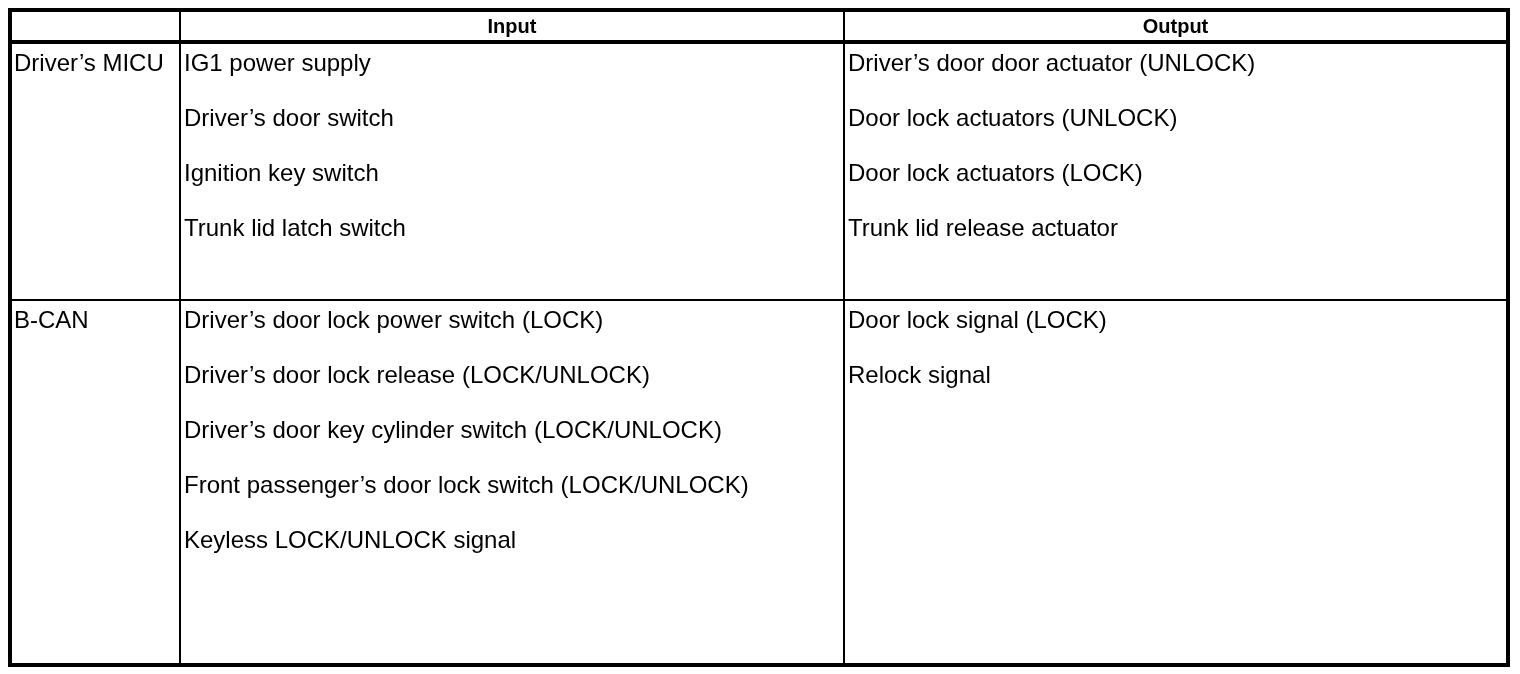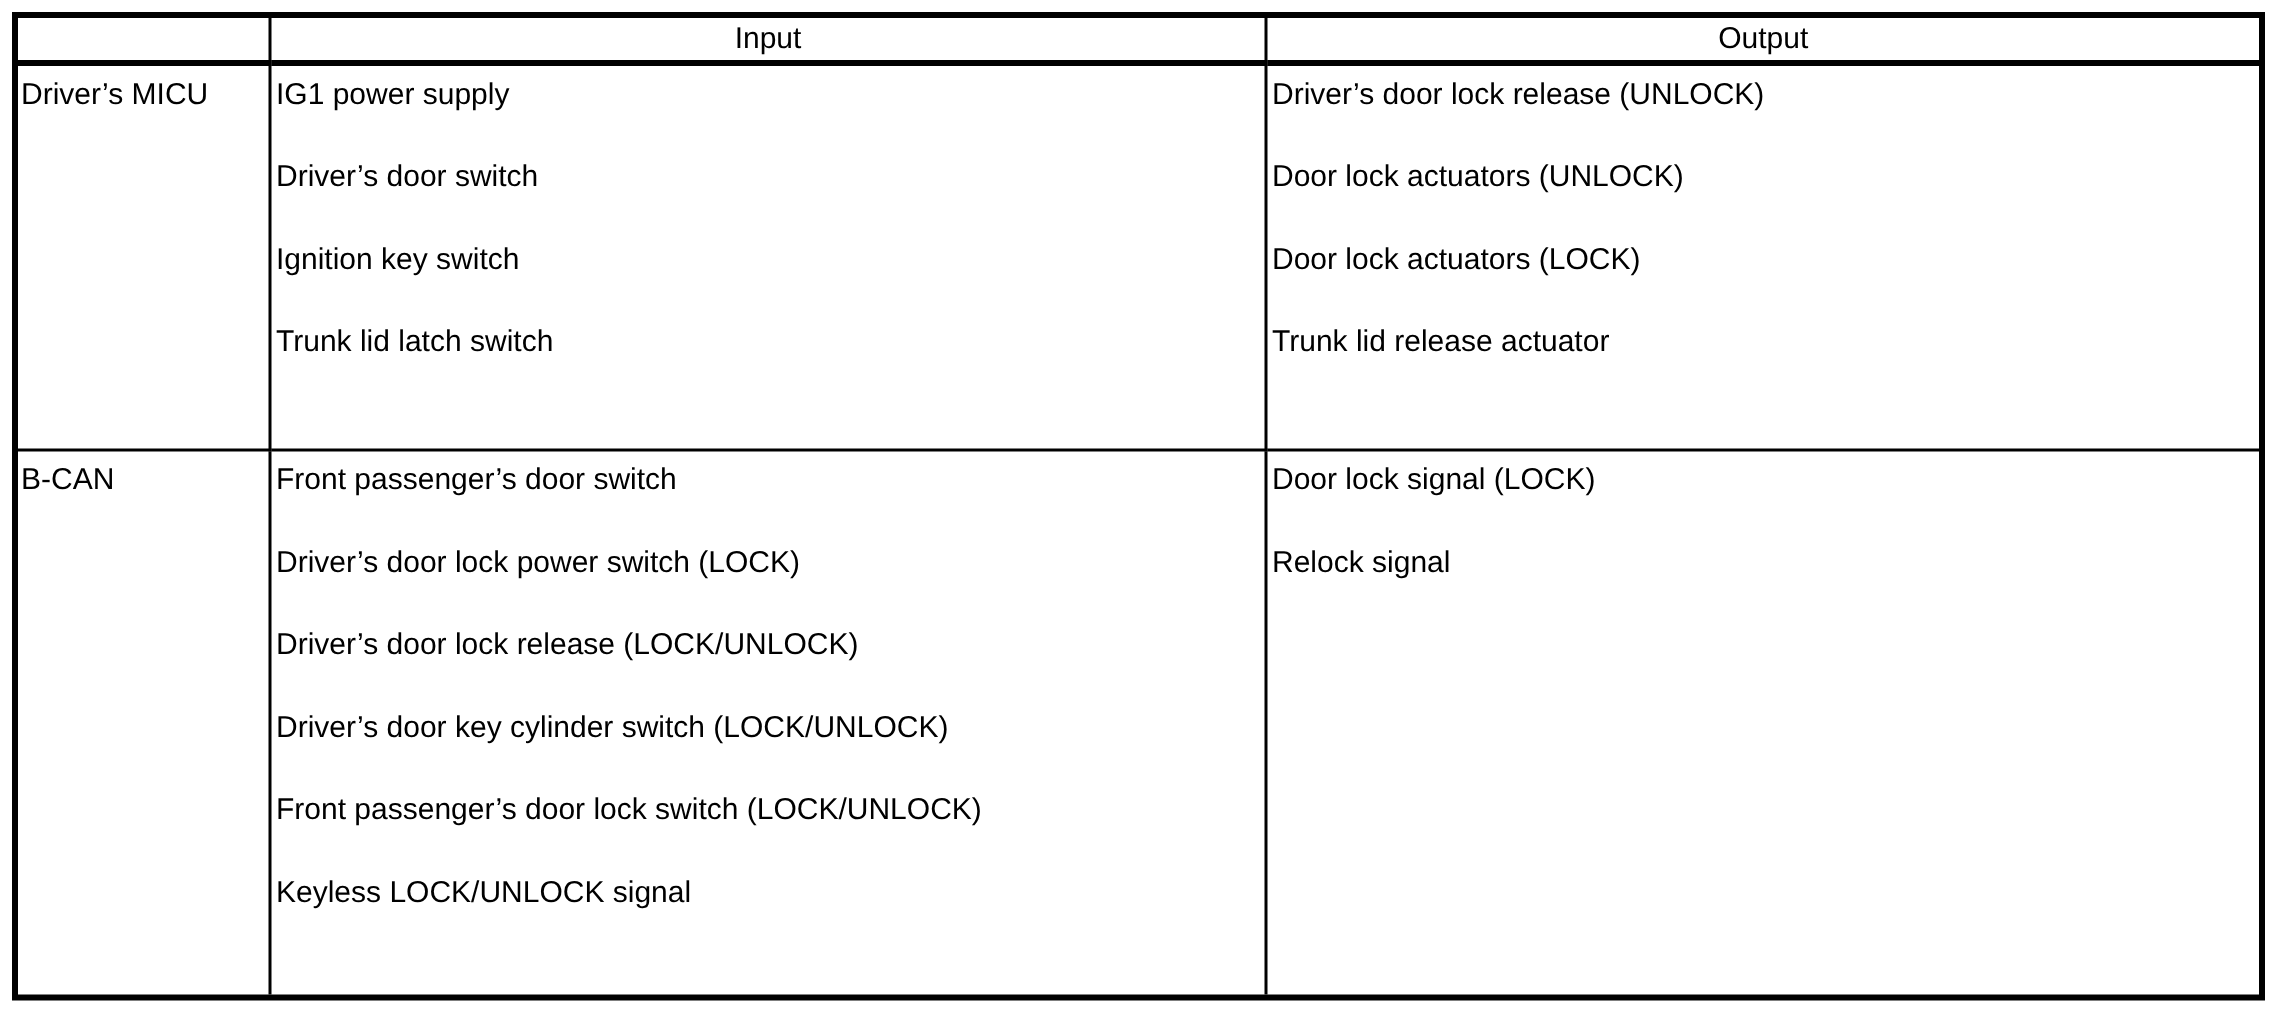--- a/index.html
+++ b/index.html
@@ -28,23 +28,23 @@
     background: #ffffff;
   }
   .cell {
     box-sizing: border-box;
     min-width: 0;
     min-height: 0;
     overflow: hidden;
   }
   .col1, .col2 { border-right: 2px solid #000000; }
   .hdr { border-bottom: 4px solid #000000; display: flex; align-items: center; justify-content: center; }
-  .hdr .hdr-text { font-weight: normal; font-size: 20px; line-height: 22px; }
+  .hdr .hdr-text { font-weight: bold; font-size: 20px; line-height: 22px; }
   .brow1 { border-bottom: 2px solid #000000; }
-  .body-cell { padding: 8px 3px 0 3px; font-size: 20px; line-height: 22px; }
+  .body-cell { padding: 8px 3px 0 3px; font-size: 24px; line-height: 22px; }
   .label-cell { padding-left: 2px; }
   .item { height: 55px; white-space: nowrap; }
 </style>
 </head>
 <body>
 
 <div class="io-table">
 
   <div class="cell hdr col1">
     <span class="hdr-text"></span>
@@ -61,32 +61,31 @@
   </div>
   <div class="cell body-cell col2 brow1">
 
   <div class="item">IG1 power supply</div>
       <div class="item">Driver’s door switch</div>
       <div class="item">Ignition key switch</div>
       <div class="item">Trunk lid latch switch</div>
     </div>
   <div class="cell body-cell brow1">
 
-  <div class="item">Driver’s door lock release (UNLOCK)</div>
+  <div class="item">Driver’s door door actuator (UNLOCK)</div>
       <div class="item">Door lock actuators (UNLOCK)</div>
       <div class="item">Door lock actuators (LOCK)</div>
       <div class="item">Trunk lid release actuator</div>
     </div>
 
   <div class="cell body-cell label-cell col1">
     <div class="item">B-CAN</div>
   </div>
   <div class="cell body-cell col2">
 
-  <div class="item">Front passenger’s door switch</div>
       <div class="item">Driver’s door lock power switch (LOCK)</div>
       <div class="item">Driver’s door lock release (LOCK/UNLOCK)</div>
       <div class="item">Driver’s door key cylinder switch (LOCK/UNLOCK)</div>
       <div class="item">Front passenger’s door lock switch (LOCK/UNLOCK)</div>
       <div class="item">Keyless LOCK/UNLOCK signal</div>
     </div>
   <div class="cell body-cell">
 
   <div class="item">Door lock signal (LOCK)</div>
       <div class="item">Relock signal</div>

